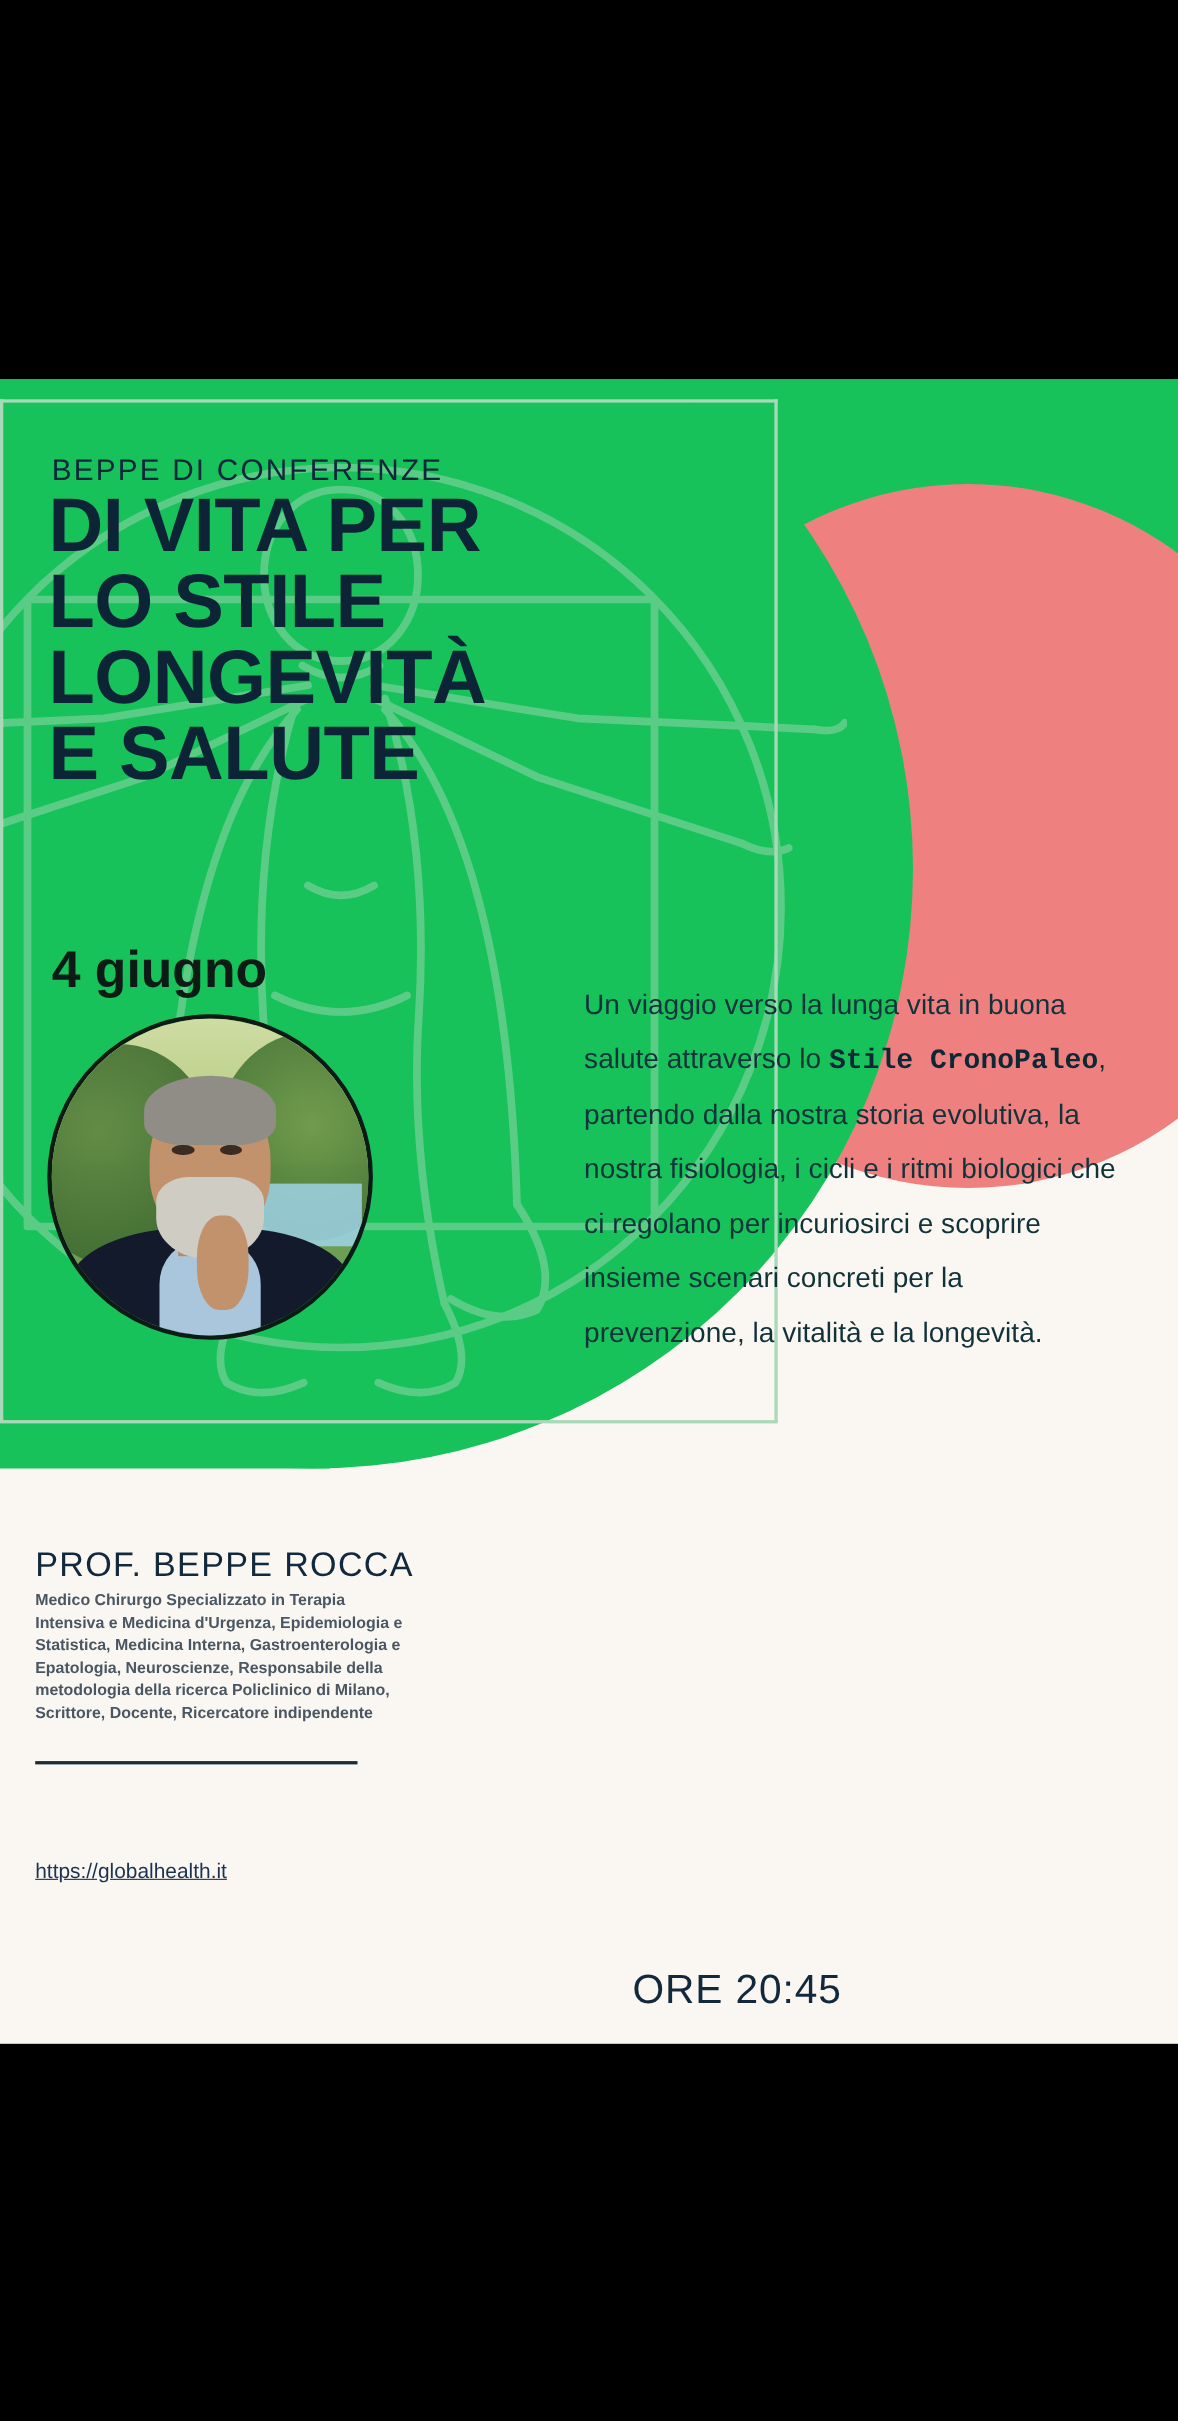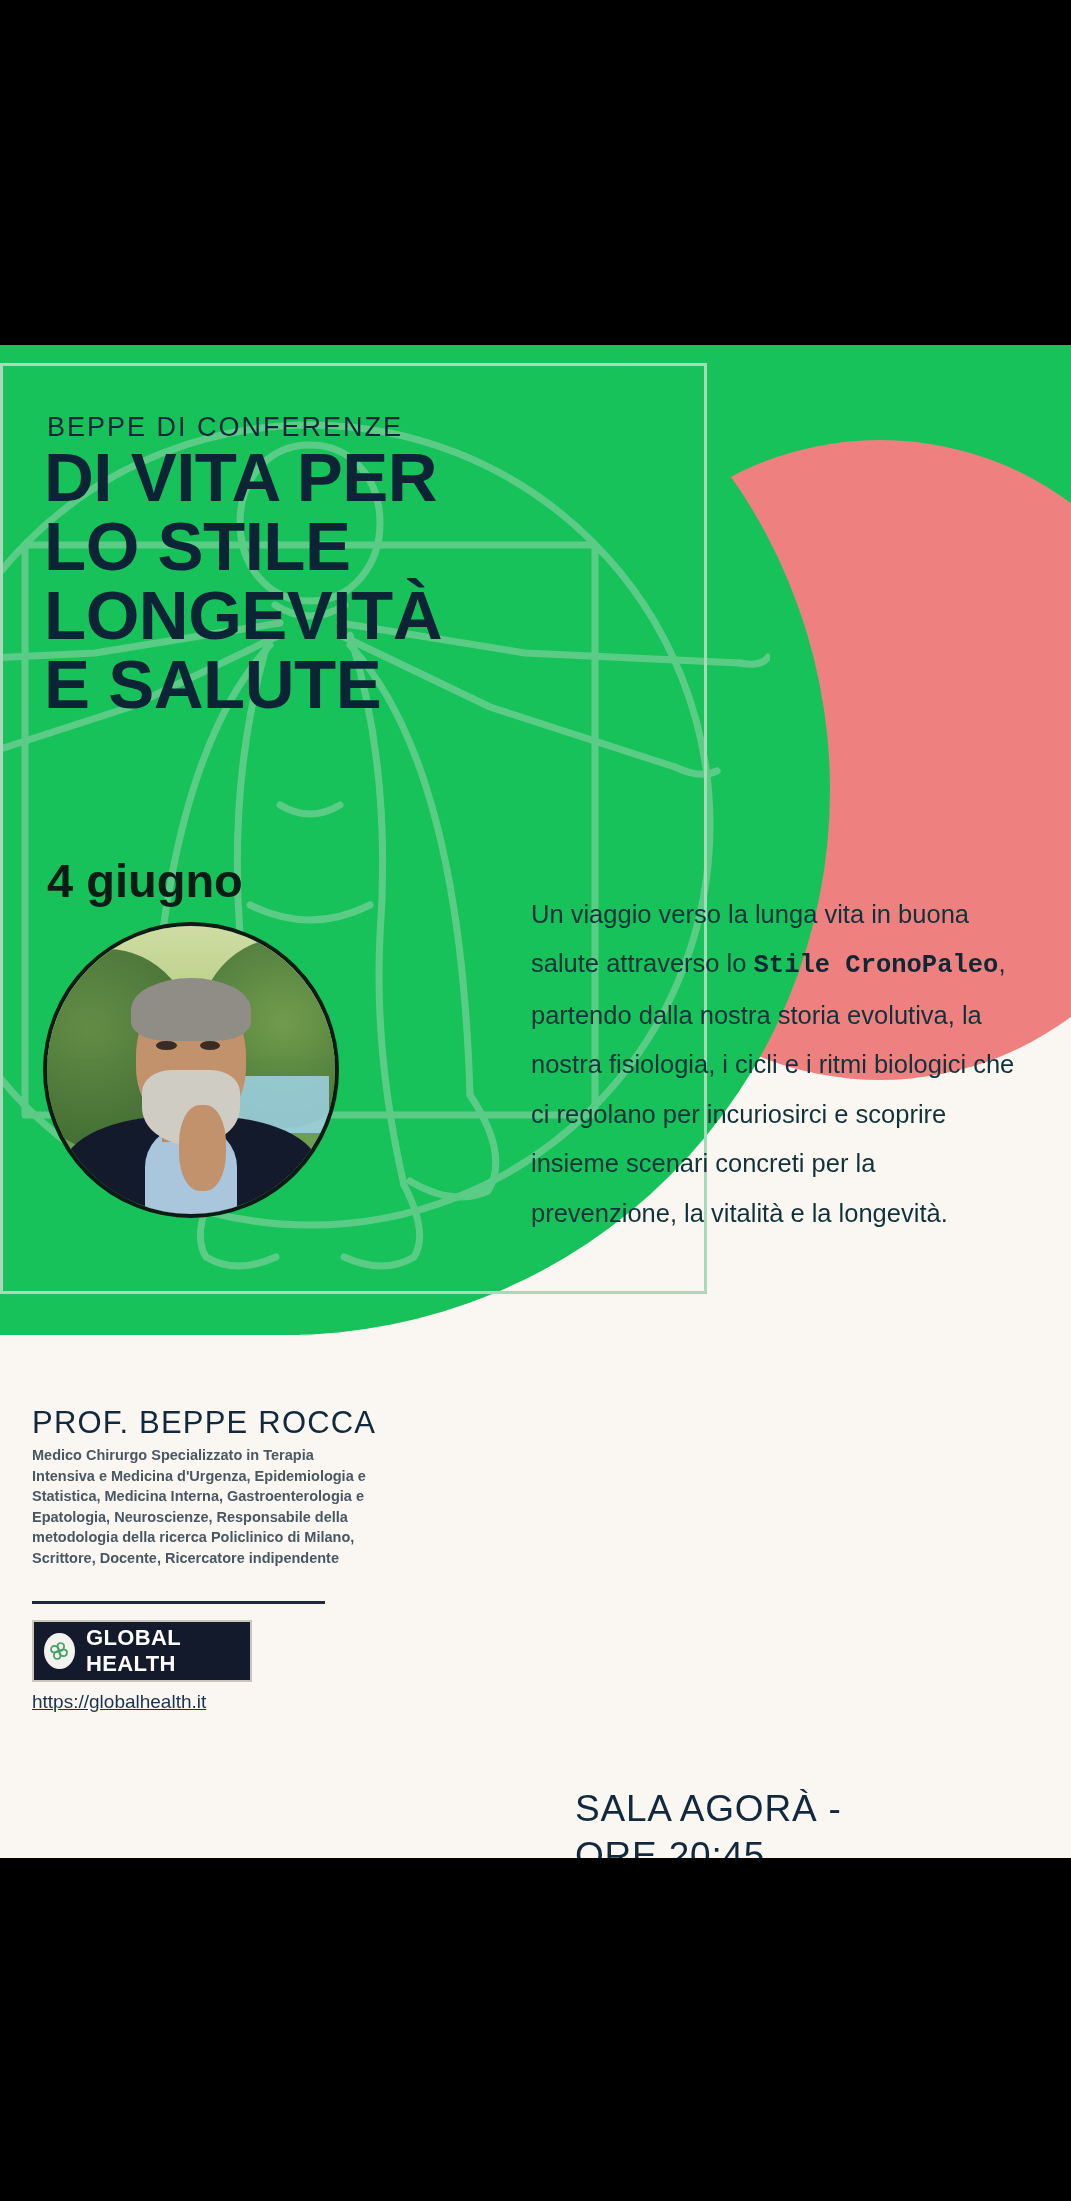--- a/index.html
+++ b/index.html
@@ -167,37 +167,23 @@
       <div class="p-eye l"></div>
       <div class="p-eye r"></div>
       <div class="p-beard"></div>
       <div class="p-hand"></div>
     </div>
 
     <div class="speaker-name">PROF. BEPPE ROCCA</div>
     <div class="bio">Medico Chirurgo Specializzato in Terapia Intensiva e Medicina d'Urgenza, Epidemiologia e Statistica, Medicina Interna, Gastroenterologia e Epatologia, Neuroscienze, Responsabile della metodologia della ricerca Policlinico di Milano, Scrittore, Docente, Ricercatore indipendente</div>
     <div class="divider"></div>
 
-    <div class="logo">
-      <span class="logo-mark">
-        <svg width="26" height="26" viewBox="0 0 26 26" aria-hidden="true">
-          <g fill="none" stroke="#3fa05e" stroke-width="1.7">
-            <path d="M13 13 c0 -6 -8 -7 -8 -1.5 c0 3 3.6 4.2 8 1.5z"></path>
-            <path d="M13 13 c6 0 7 -8 1.5 -8 c-3 0 -4.2 3.6 -1.5 8z"></path>
-            <path d="M13 13 c0 6 8 7 8 1.5 c0 -3 -3.6 -4.2 -8 -1.5z"></path>
-            <path d="M13 13 c-6 0 -7 8 -1.5 8 c3 0 4.2 -3.6 1.5 -8z"></path>
-          </g>
-        </svg>
-      </span>
-      <span class="logo-text">GLOBAL HEALTH</span>
-    </div>
 
     <a class="site-url" href="#">https://globalhealth.it</a>
 
     <p class="lead"><span>Un viaggio verso la lunga vita in buona salute attraverso lo </span><b>Stile CronoPaleo</b><span>, partendo dalla nostra storia evolutiva, la nostra fisiologia, i cicli e i ritmi biologici che ci regolano per incuriosirci e scoprire insieme scenari concreti per la prevenzione, la vitalità e la longevità.</span></p>
 
     <div class="venue">
-      <div>SALA AGORÀ -</div>
       <div>ORE 20:45</div>
     </div>
 
   </div>
 </div>
 
 </body></html>

